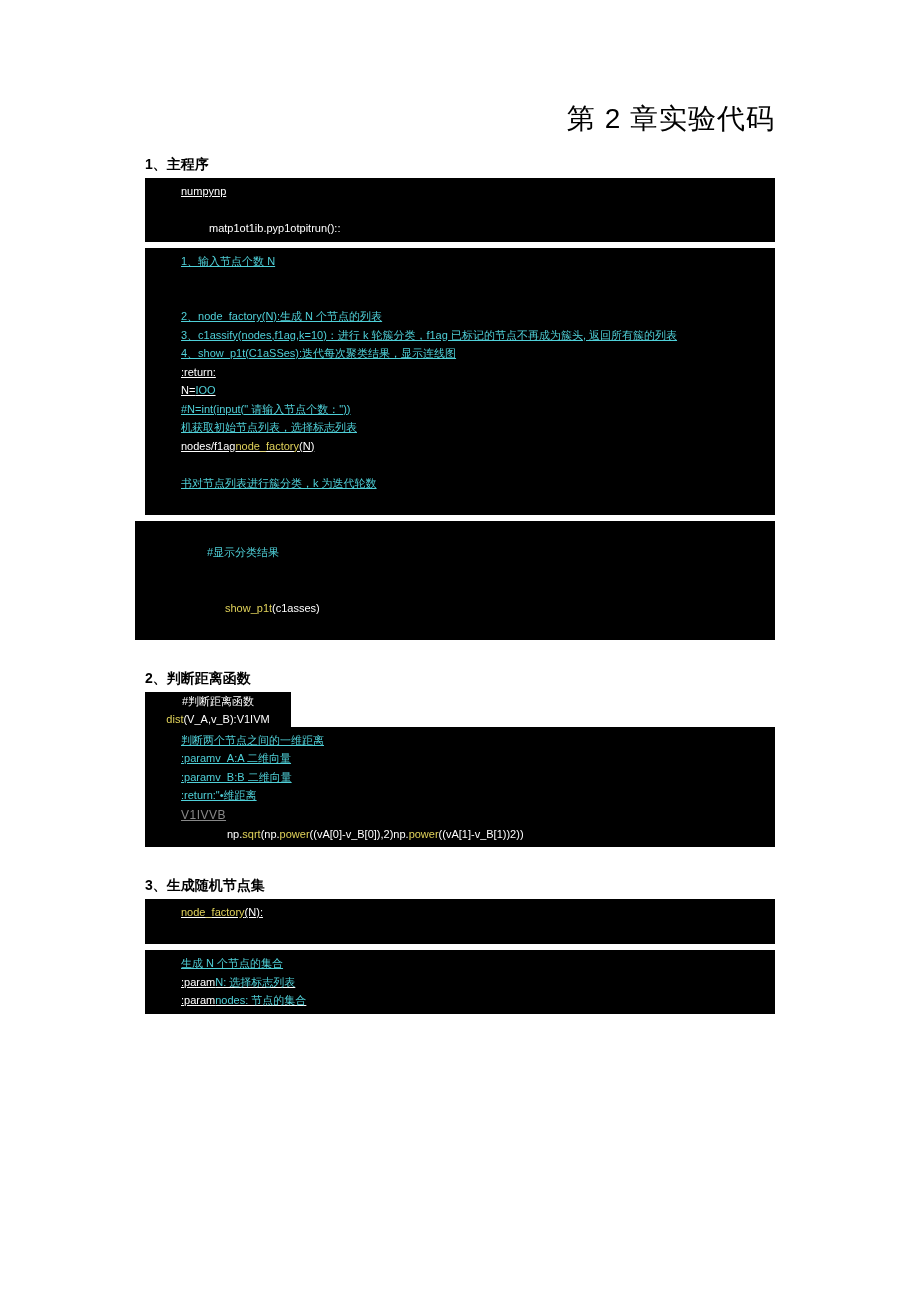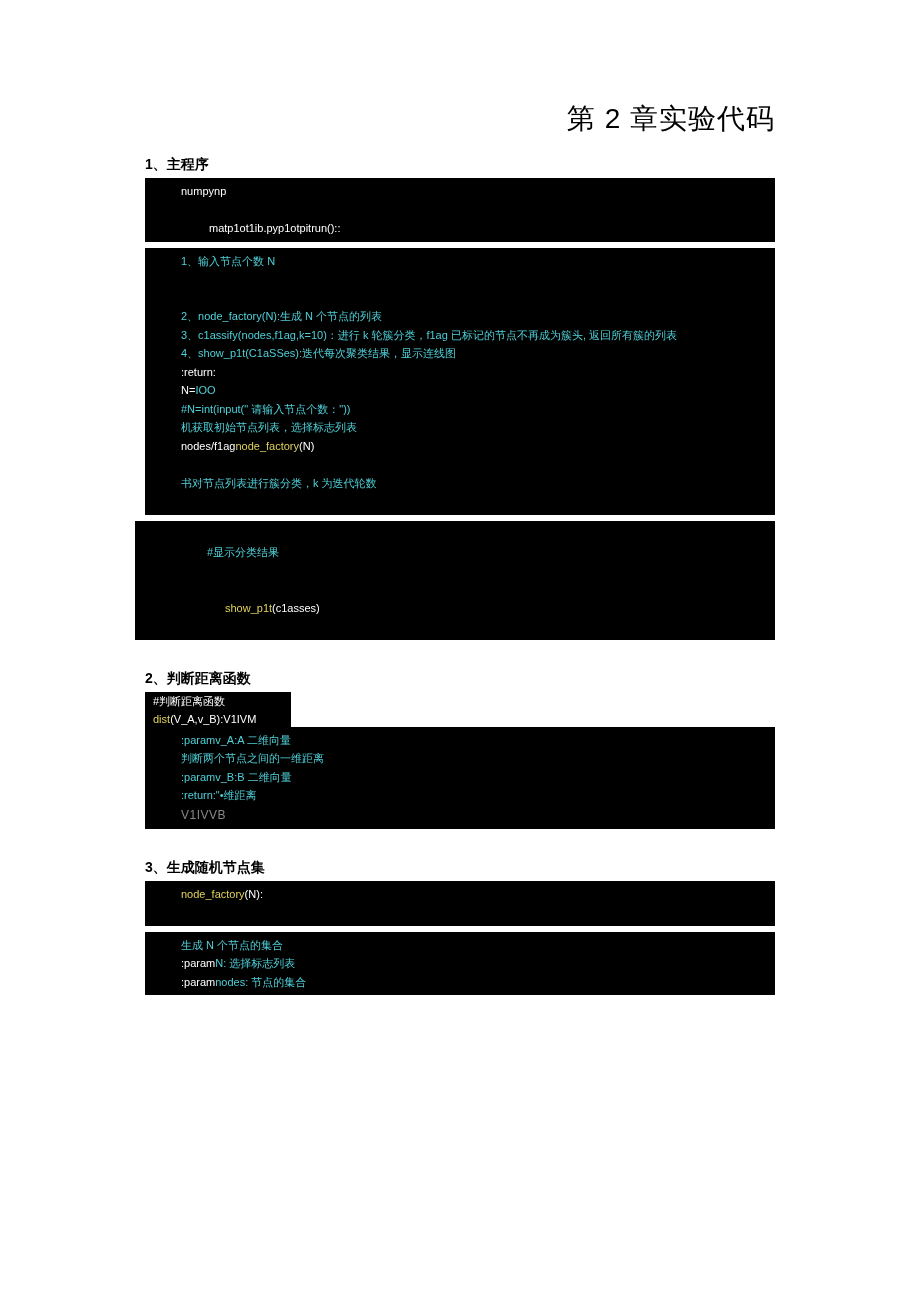--- a/index.html
+++ b/index.html
@@ -48,35 +48,36 @@
     color: var(--white);
     font-size: 11px;
     line-height: 1.5;
     padding: 4px 8px;
     margin-bottom: 6px;
     word-break: break-all;
   }
   .codeblock.shiftL { margin-left: -10px; }
   .codeblock + .codeblock { margin-top: 2px; }
   .row { display: block; padding: 1px 0; min-height: 14px; }
-  .indent-1 { padding-left: 28px; }
+  .indent-1 { padding-left: 28px; text-decoration: underline; }
   .indent-2 { padding-left: 56px; }
   .indent-3 { padding-left: 74px; }
   .cyan { color: var(--cyan); }
   .yellow { color: var(--yellow); }
   .white { color: #fff; }
   .tiny { font-size: 12px; color: #888; letter-spacing: 0.5px; }
   
   .inlineBox {
     background: var(--block-bg);
     color: var(--white);
     font-size: 11px;
     padding: 2px 8px;
     width: 130px;
     margin-bottom: 0;
+    text-align: center;
   }
   .inlineBox + .inlineBox { margin-top: 0; }
   .gap10 { height: 10px; }
 </style>
 </head>
 <body>
 
 <div class="page">
   <div class="content">
 
@@ -127,25 +128,28 @@
     <div class="gap10"></div>
 
     <h2 class="section">2、判断距离函数</h2>
 
     <div class="inlineBox cyan">#判断距离函数</div>
     <div class="inlineBox">
       <span class="yellow">dist</span><span class="white">(V_A,v_B):V1IVM</span>
     </div>
 
     <div class="codeblock" style="margin-top:0;">
+      <span class="row cyan indent-1">判断两个节点之间的一维距离</span>
       <span class="row cyan indent-1">:paramv_A:A 二维向量</span>
-      <span class="row cyan indent-1">判断两个节点之间的一维距离</span>
       <span class="row cyan indent-1">:paramv_B:B 二维向量</span>
       <span class="row cyan indent-1">:return:"•维距离</span>
       <span class="row tiny indent-1">V1IVVB</span>
+      <span class="row indent-3">
+        <span class="white">np.</span><span class="yellow">sqrt</span><span class="white">(np.</span><span class="yellow">power</span><span class="white">((vA[0]-v_B[0]),2)</span><span class="white">np.</span><span class="yellow">power</span><span class="white">((vA[1]-v_B[1))2))</span>
+      </span>
     </div>
 
     <div class="gap10"></div>
 
     <h2 class="section">3、生成随机节点集</h2>
 
     <div class="codeblock">
       <span class="row indent-1">
         <span class="yellow">node_factory</span><span class="white">(N):</span>
       </span>

